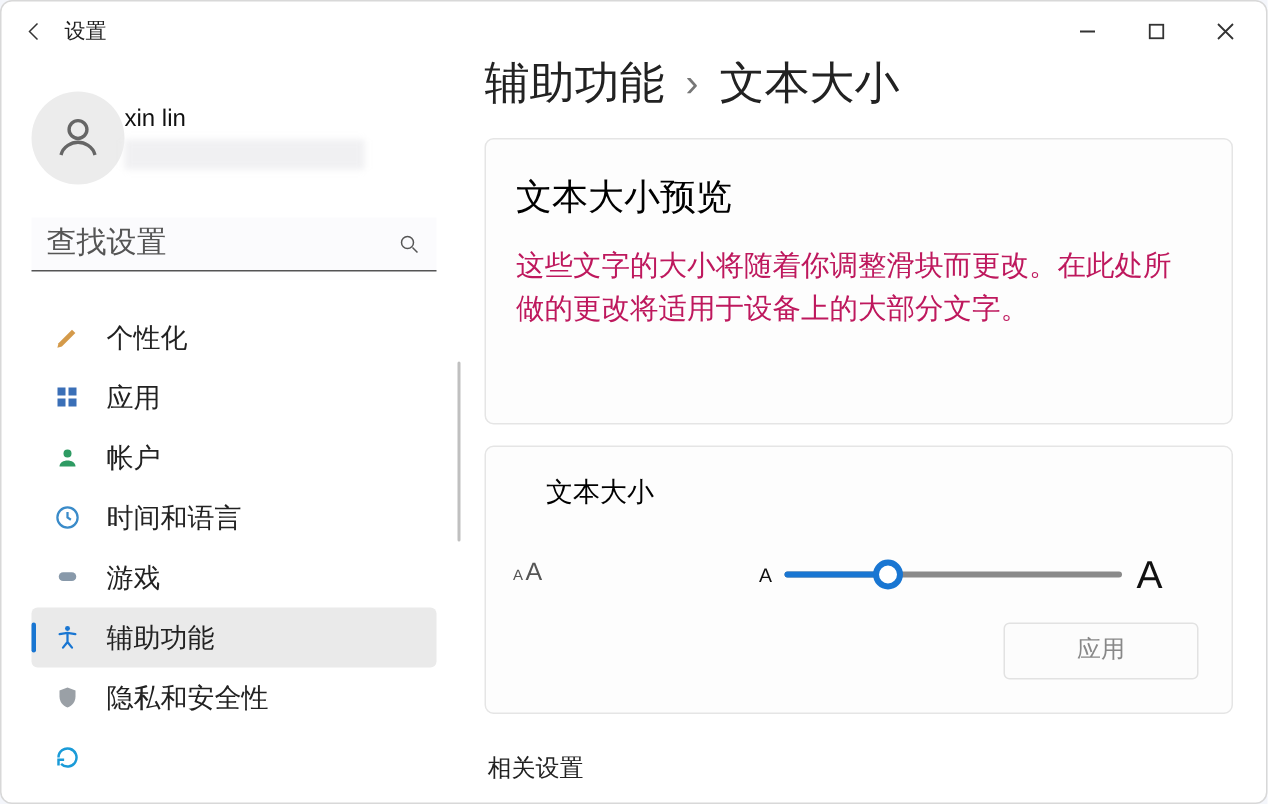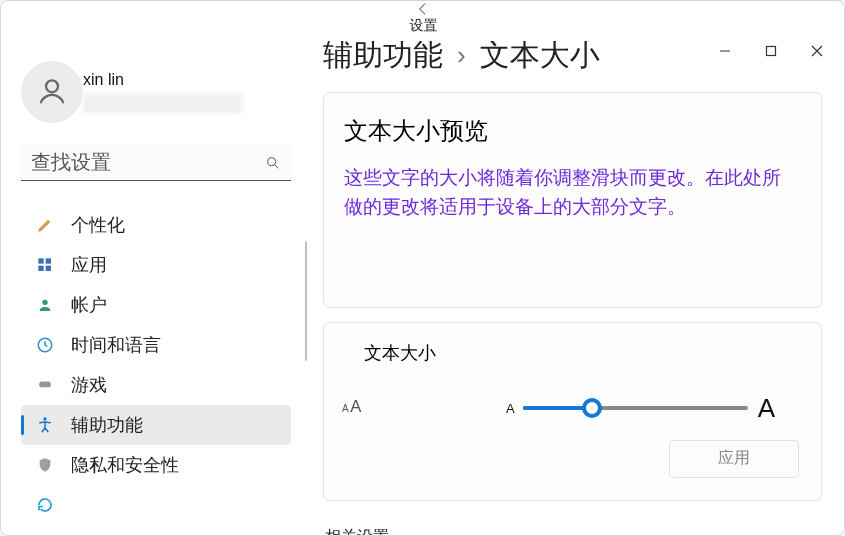--- a/index.html
+++ b/index.html
@@ -16,21 +16,20 @@
     border-radius: 8px;
     display: flex;
     flex-direction: column;
     overflow: hidden;
   }
   .titlebar {
     height: 40px;
     display: flex;
     align-items: center;
     padding: 0 4px;
-    flex-direction: column;
   }
   .back-btn {
     width: 36px; height: 36px;
     display: flex; align-items: center; justify-content: center;
     cursor: pointer;
   }
   .back-btn svg { width:16px; height:16px; stroke:#333; fill:none; stroke-width:1.5; }
   .app-title {
     font-size: 14px; color: #222; margin-left: 2px;
   }
@@ -132,25 +131,25 @@
     margin-top: -6px;
     margin-bottom: 16px;
   }
   .breadcrumb .sep { color:#777; font-size:26px; }
   .card {
     border:1px solid #e5e5e5;
     border-radius:6px;
     background:#fdfdfd;
   }
   .preview-card {
-    padding: 22px 24px 85px 20px;
+    padding: 22px 24px 60px 20px;
     margin-bottom: 14px;
   }
   .preview-card h2 { font-size:24px; font-weight:400; margin-bottom:16px; }
-  .preview-card p { font-size:19px; line-height:1.55; color:#6d28d9; }
+  .preview-card p { font-size:19px; line-height:1.55; color:#be185d; }
   .size-card {
     padding: 18px 22px 22px 18px;
     margin-bottom: 26px;
   }
   .size-title {
     font-size:18px; margin-left:22px; margin-bottom:28px;
   }
   .slider-row {
     display:flex; align-items:center;
   }

